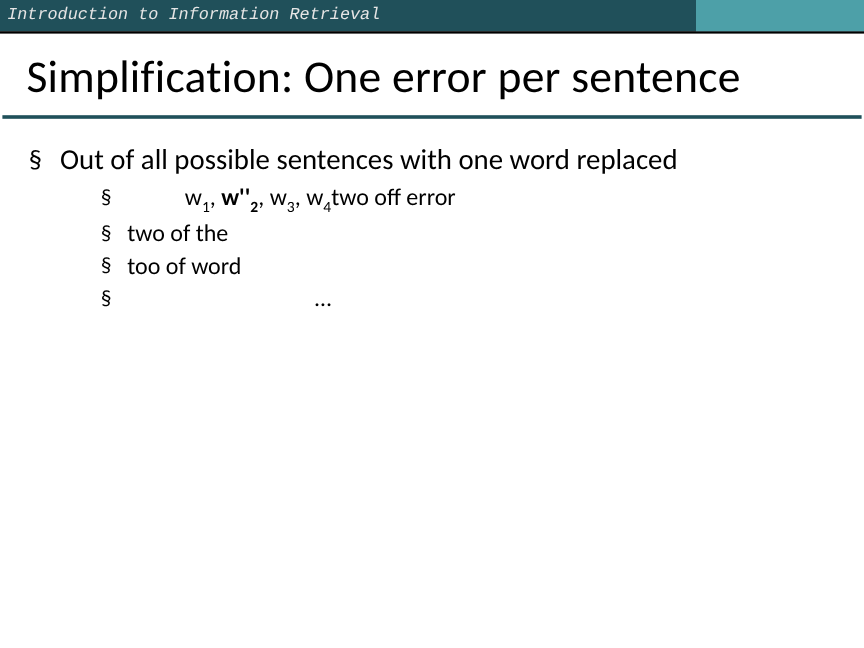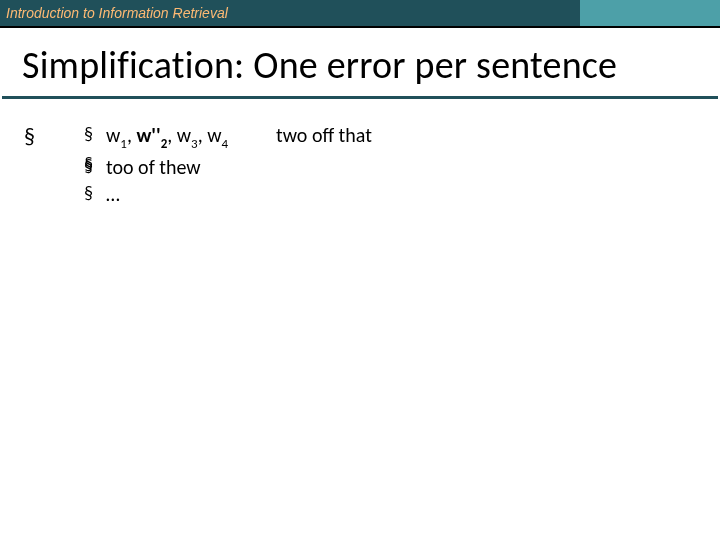--- a/index.html
+++ b/index.html
@@ -30,23 +30,23 @@
     top: 0;
     width: 140px;
     height: 26px;
     background: #4da0a8;
   }
   .header-text {
     position: relative;
     z-index: 2;
     font-style: italic;
     font-size: 14px;
-    color: #fdba74;
+    color: #e5e5e5;
     padding-left: 6px;
-    font-family: Liberation Sans, sans-serif;
+    font-family: Liberation Mono, monospace;
   }
   .header-underline {
     height: 2px;
     background: #000;
     width: 100%;
   }
   .title {
     font-size: 38px;
     font-weight: 400;
     padding: 14px 18px 8px 22px;
@@ -95,20 +95,21 @@
   ul.level2 > li::before {
     content: "§";
     position: absolute;
     left: 34px;
     top: 0;
     font-size: 18px;
   }
   .notation {
     display: inline-block;
     width: 170px;
+    text-align: right;
   }
   .example {
     display: inline-block;
   }
   .sub {
     font-size: 0.65em;
     vertical-align: sub;
     position: relative;
     top: 0.1em;
   }
@@ -124,29 +125,31 @@
     <span class="header-text">Introduction to Information Retrieval</span>
   </div>
   <div class="header-underline"></div>
 
   <div class="title">Simplification: One error per sentence</div>
   <div class="title-underline"></div>
 
   <div class="body">
     <ul class="level1">
       <li>
+        <span>Out of all possible sentences with one word replaced</span>
         <ul class="level2">
           <li>
             <span class="notation">w<span class="sub">1</span>, <span class="bold">w''<span class="sub">2</span></span>, w<span class="sub">3</span>, w<span class="sub">4</span></span>
-            <span class="example"> two off that</span>
+            <span class="example"> two off error</span>
           </li>
           <li>
+            <span class="example">two of the</span>
           </li>
           <li>
-            <span class="example">too of thew</span>
+            <span class="example">too of word</span>
           </li>
           <li>
             <span class="notation">…</span>
           </li>
         </ul>
       </li>
     </ul>
   </div>
 
 </div>

